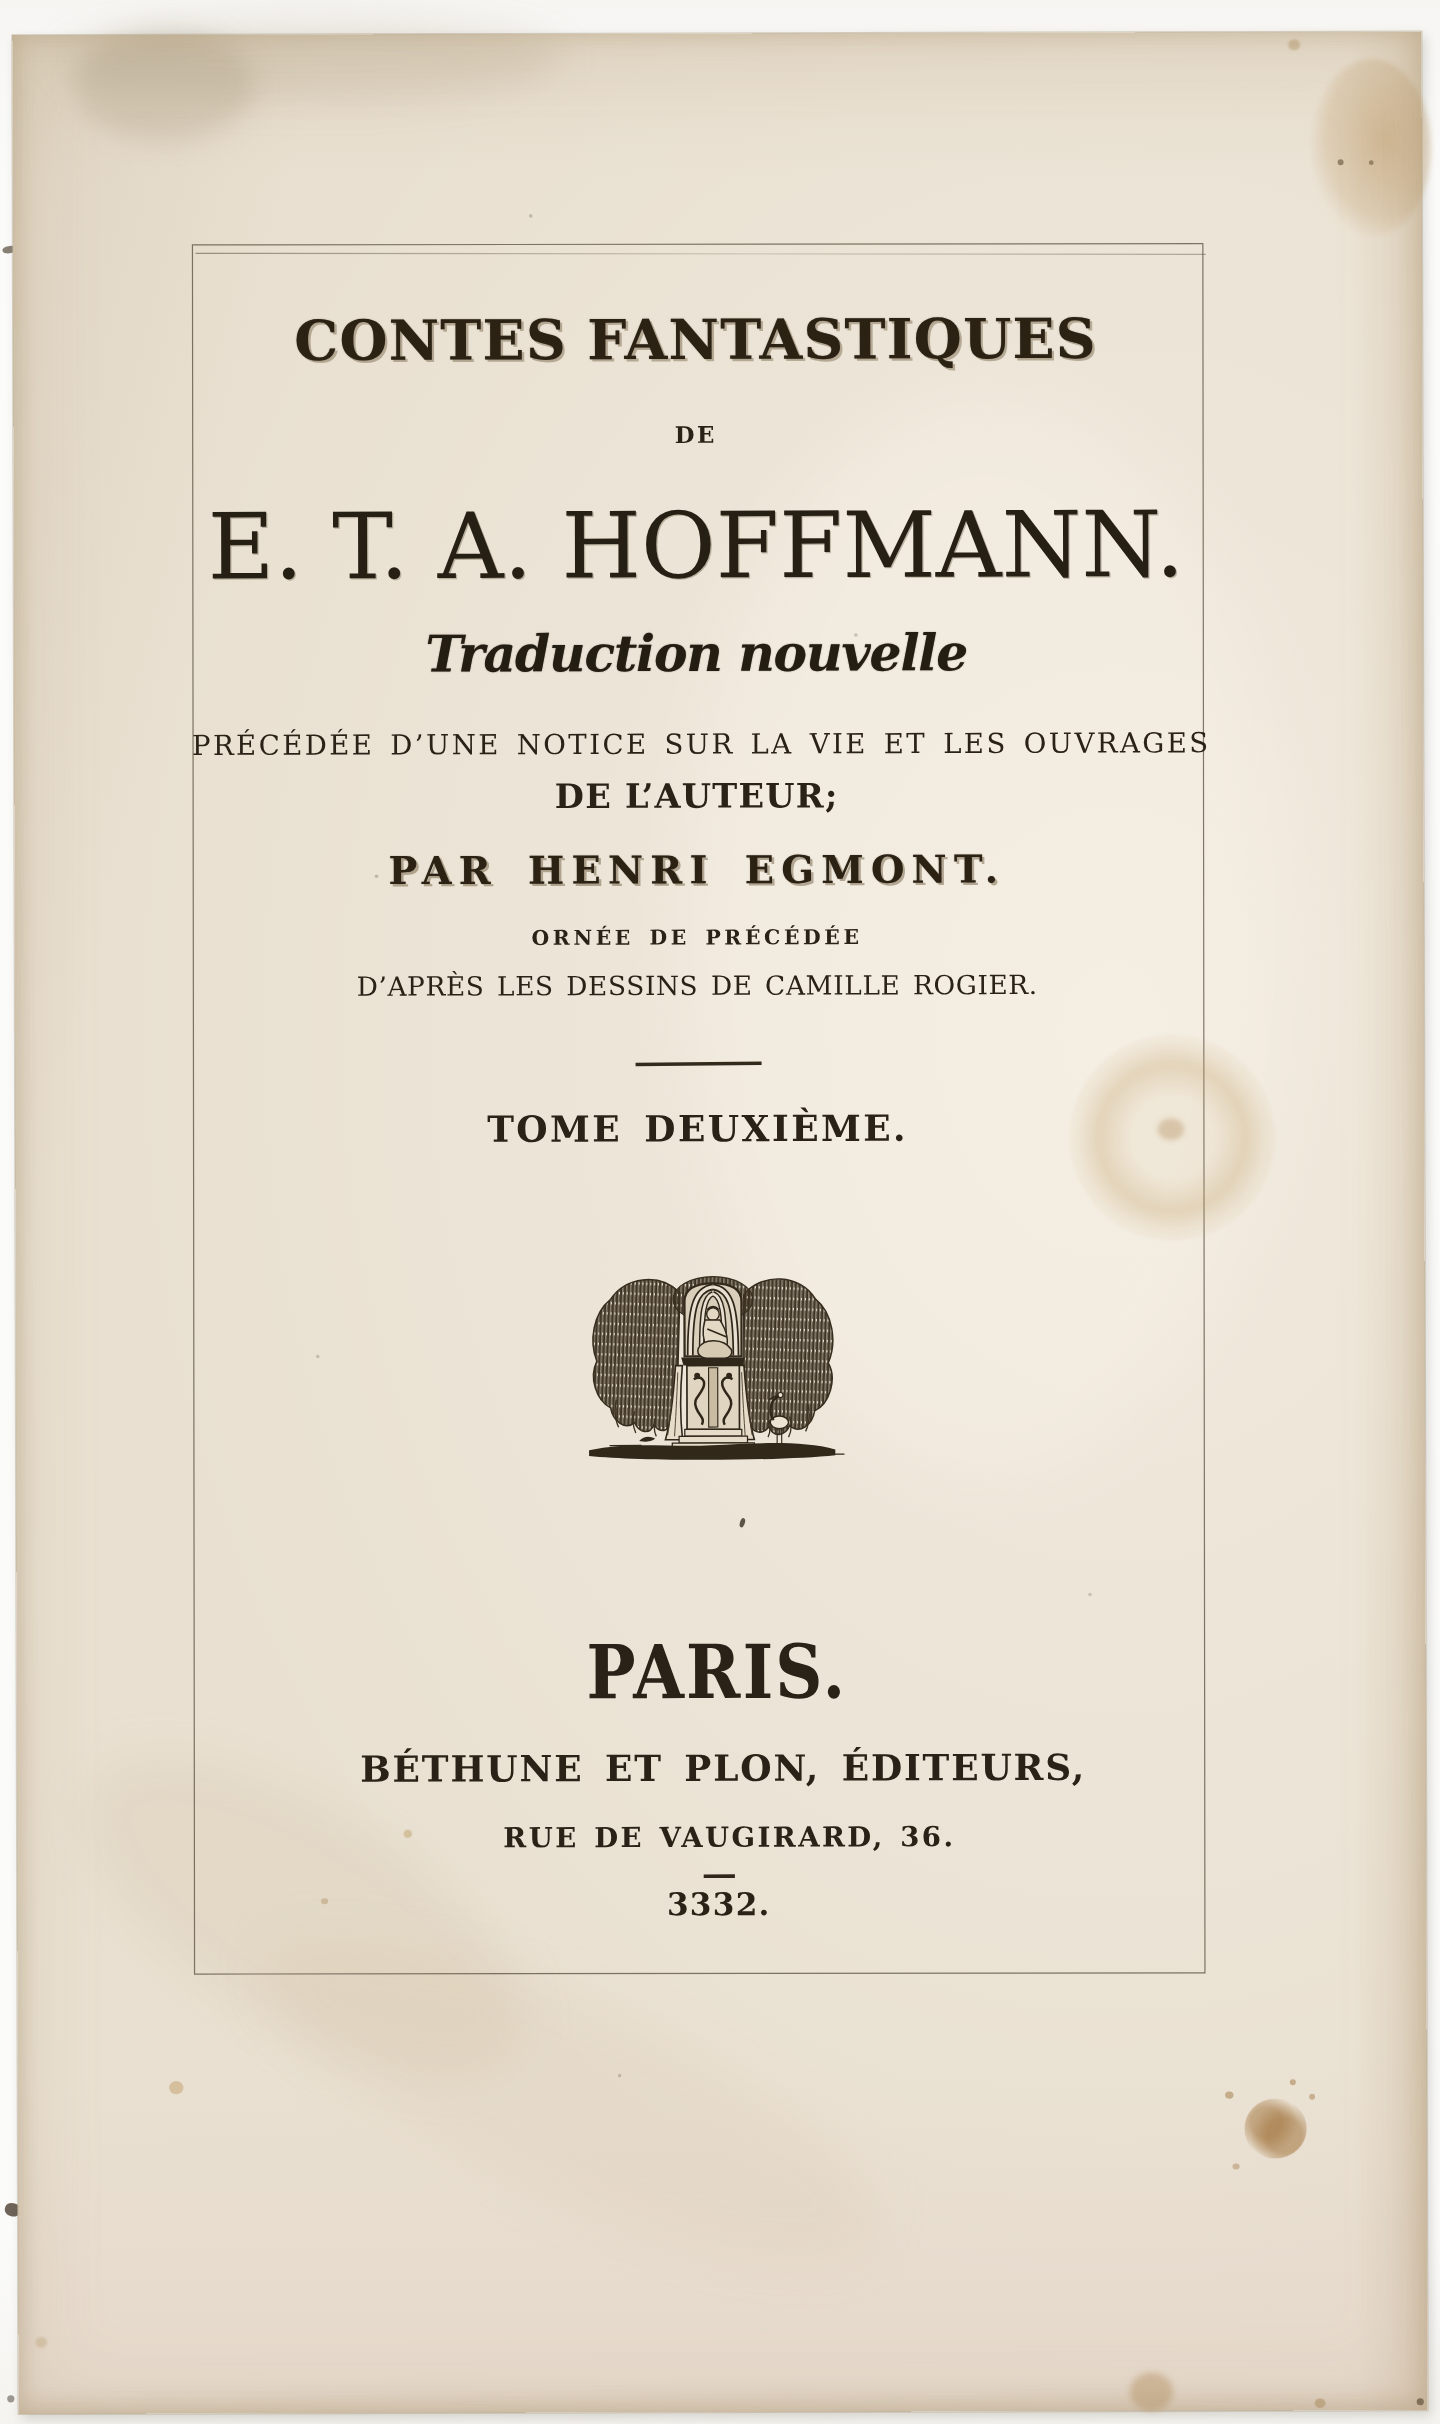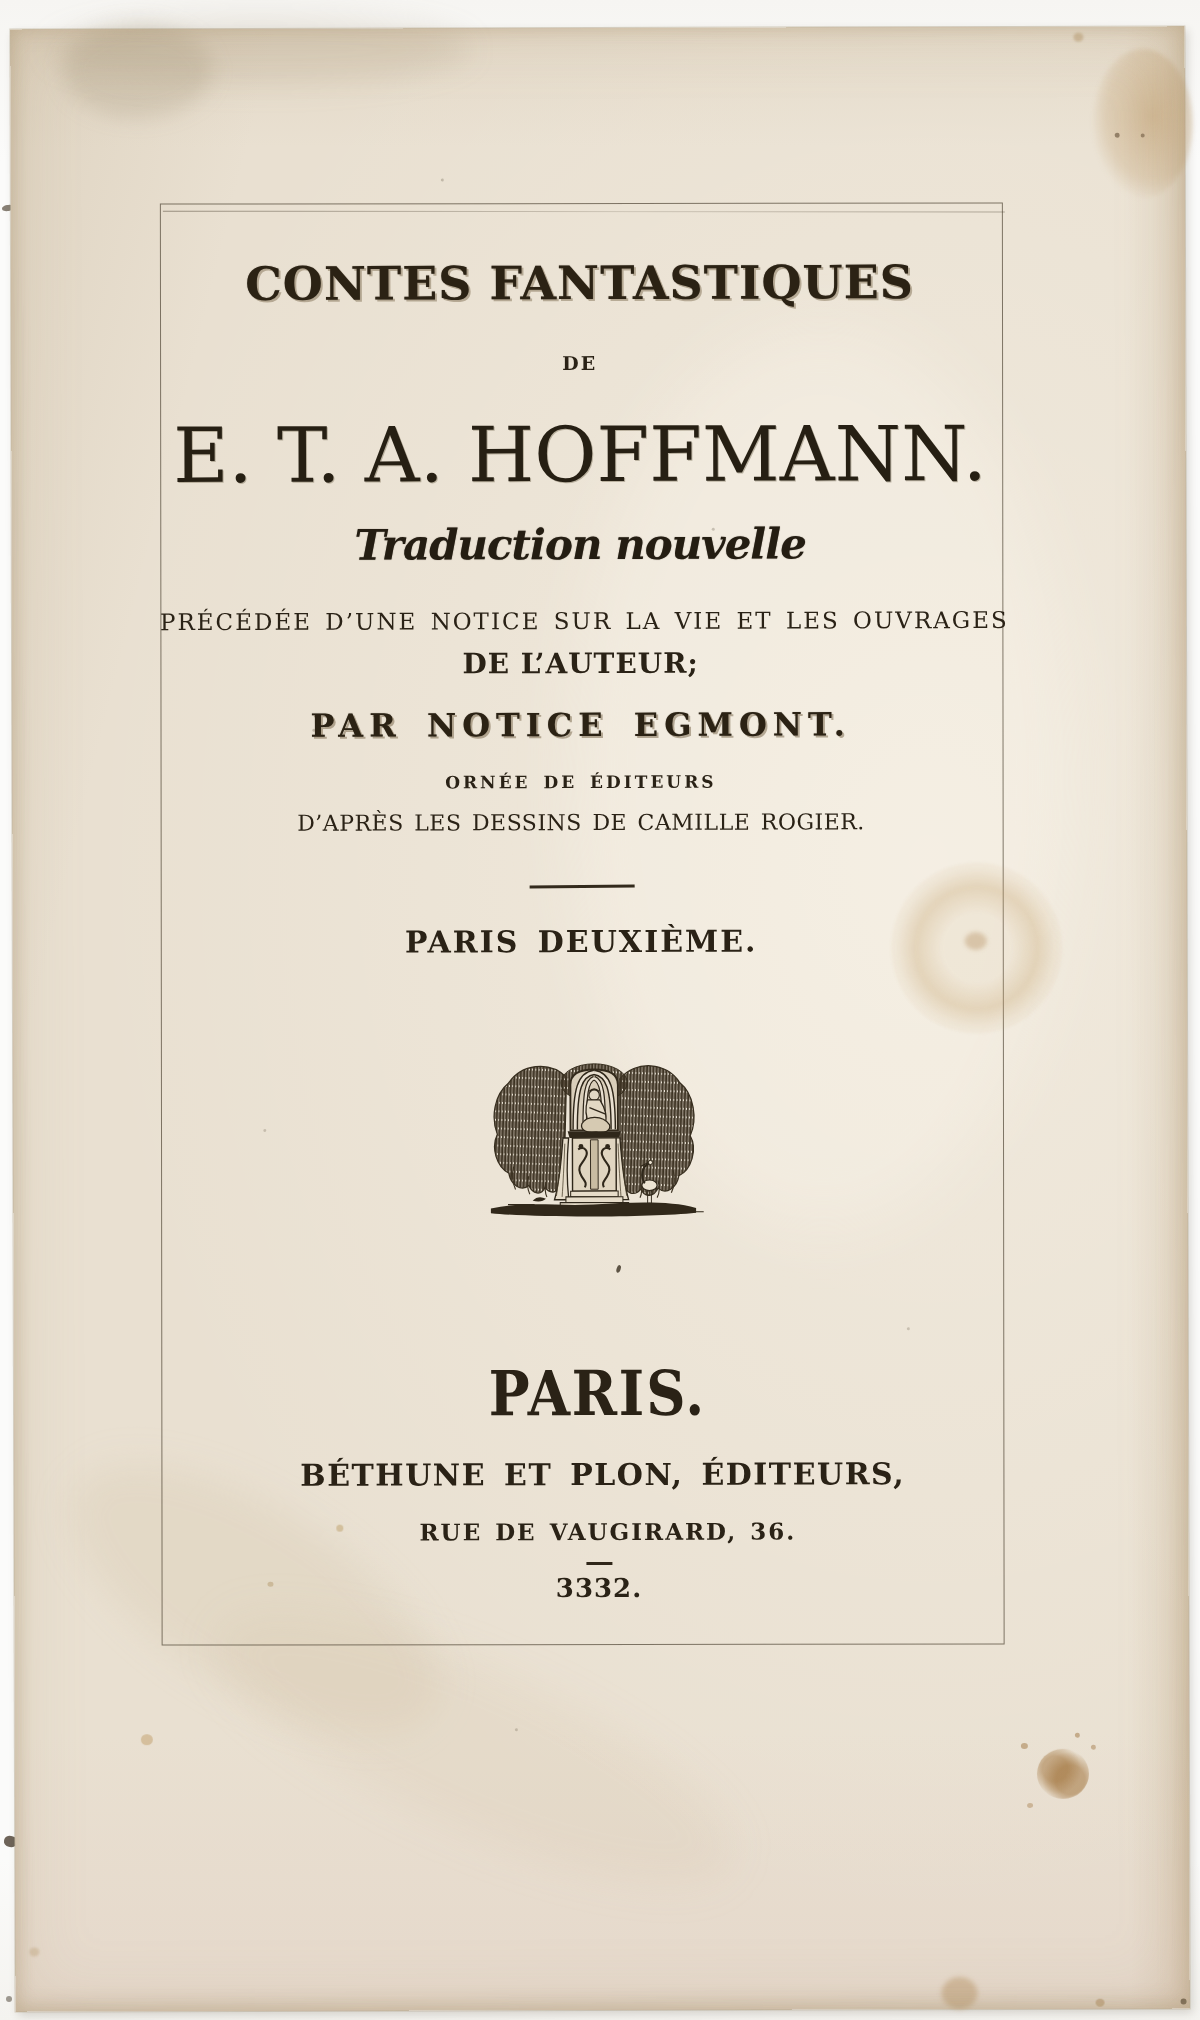--- a/index.html
+++ b/index.html
@@ -76,25 +76,25 @@
 
   <div class="frame"></div>
 
   <div class="content">
     <div class="line l-title"><span class="cx">CONTES FANTASTIQUES</span></div>
     <div class="line l-de"><span class="cx">DE</span></div>
     <div class="line l-author"><span class="cx">E. T. A. HOFFMANN.</span></div>
     <div class="line l-script"><span class="cx">Traduction nouvelle</span></div>
     <div class="line l-notice1"><span class="cx">PRÉCÉDÉE D’UNE NOTICE SUR LA VIE ET LES OUVRAGES</span></div>
     <div class="line l-notice2"><span class="cx">DE L’AUTEUR;</span></div>
-    <div class="line l-byline"><span class="cx">PAR NOTICE EGMONT.</span></div>
-    <div class="line l-orn1"><span class="cx">ORNÉE DE ÉDITEURS</span></div>
+    <div class="line l-byline"><span class="cx">PAR HENRI EGMONT.</span></div>
+    <div class="line l-orn1"><span class="cx">ORNÉE DE PRÉCÉDÉE</span></div>
     <div class="line l-orn2"><span class="cx">D’APRÈS LES DESSINS DE CAMILLE ROGIER.</span></div>
     <div class="rule"></div>
-    <div class="line l-tome"><span class="cx">PARIS DEUXIÈME.</span></div>
+    <div class="line l-tome"><span class="cx">TOME DEUXIÈME.</span></div>
 
     <svg class="vignette" viewBox="0 0 240 200" role="img" aria-label="Wood-engraved vignette: fountain with cascading jets beneath weeping willows, seated figure on top, mermaid carvings on the pedestal and a heron at right">
       <defs>
         <pattern id="wtex" width="3.4" height="9" patternUnits="userSpaceOnUse" patternTransform="rotate(2)">
           <path d="M1.1 0 V9" stroke="#3c3222" stroke-width="2.1"></path>
           <path d="M2.9 2 V9" stroke="#46392a" stroke-width="0.9" opacity=".8"></path>
         </pattern>
       </defs>
 
       <g>

